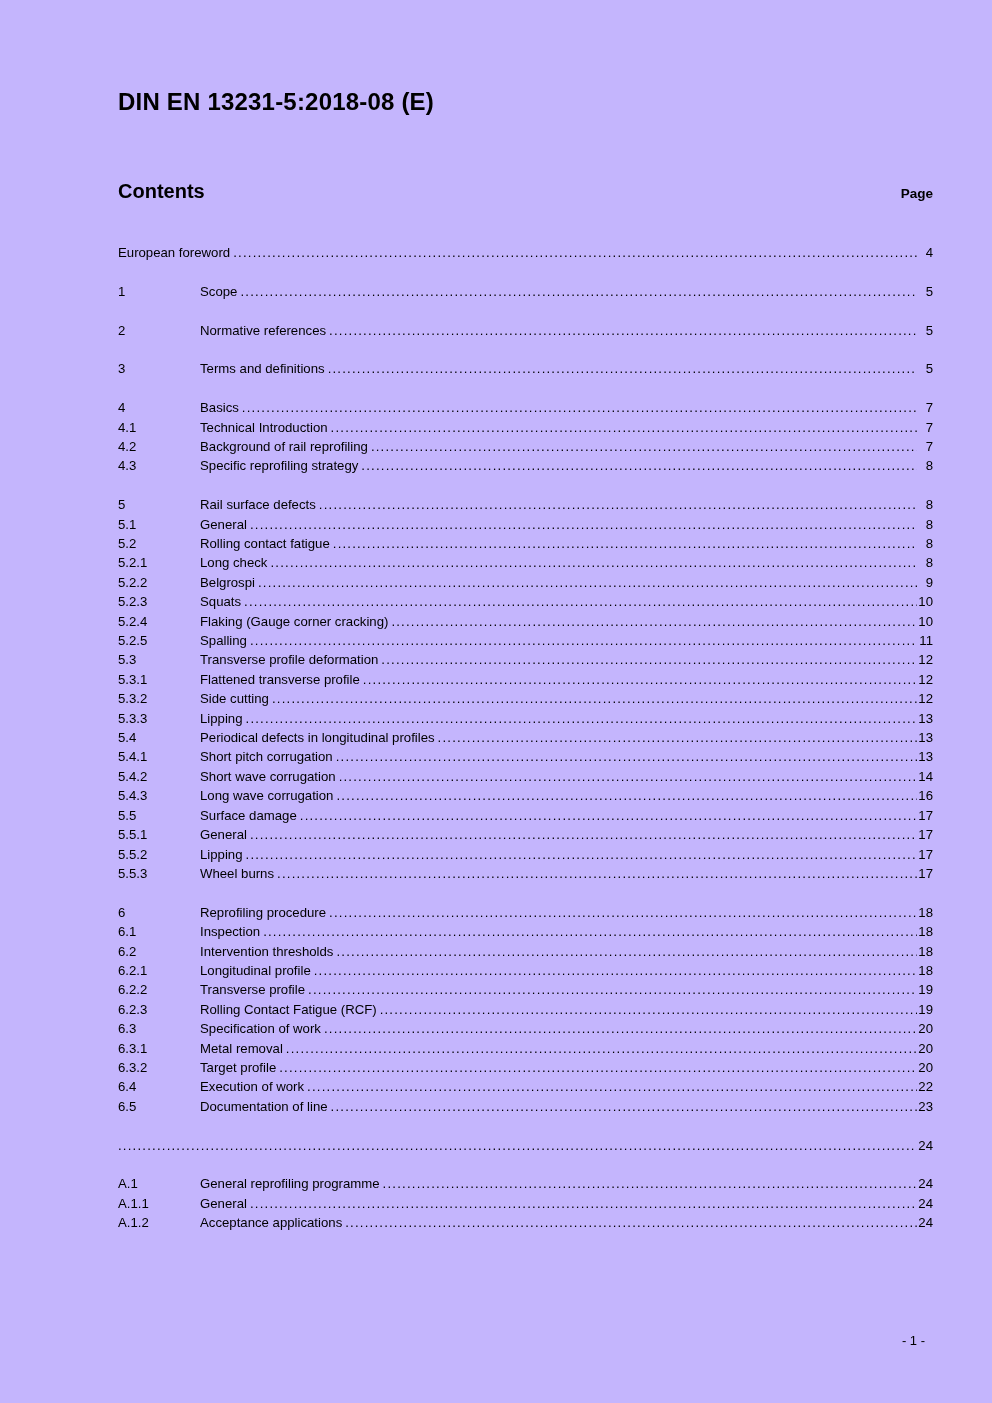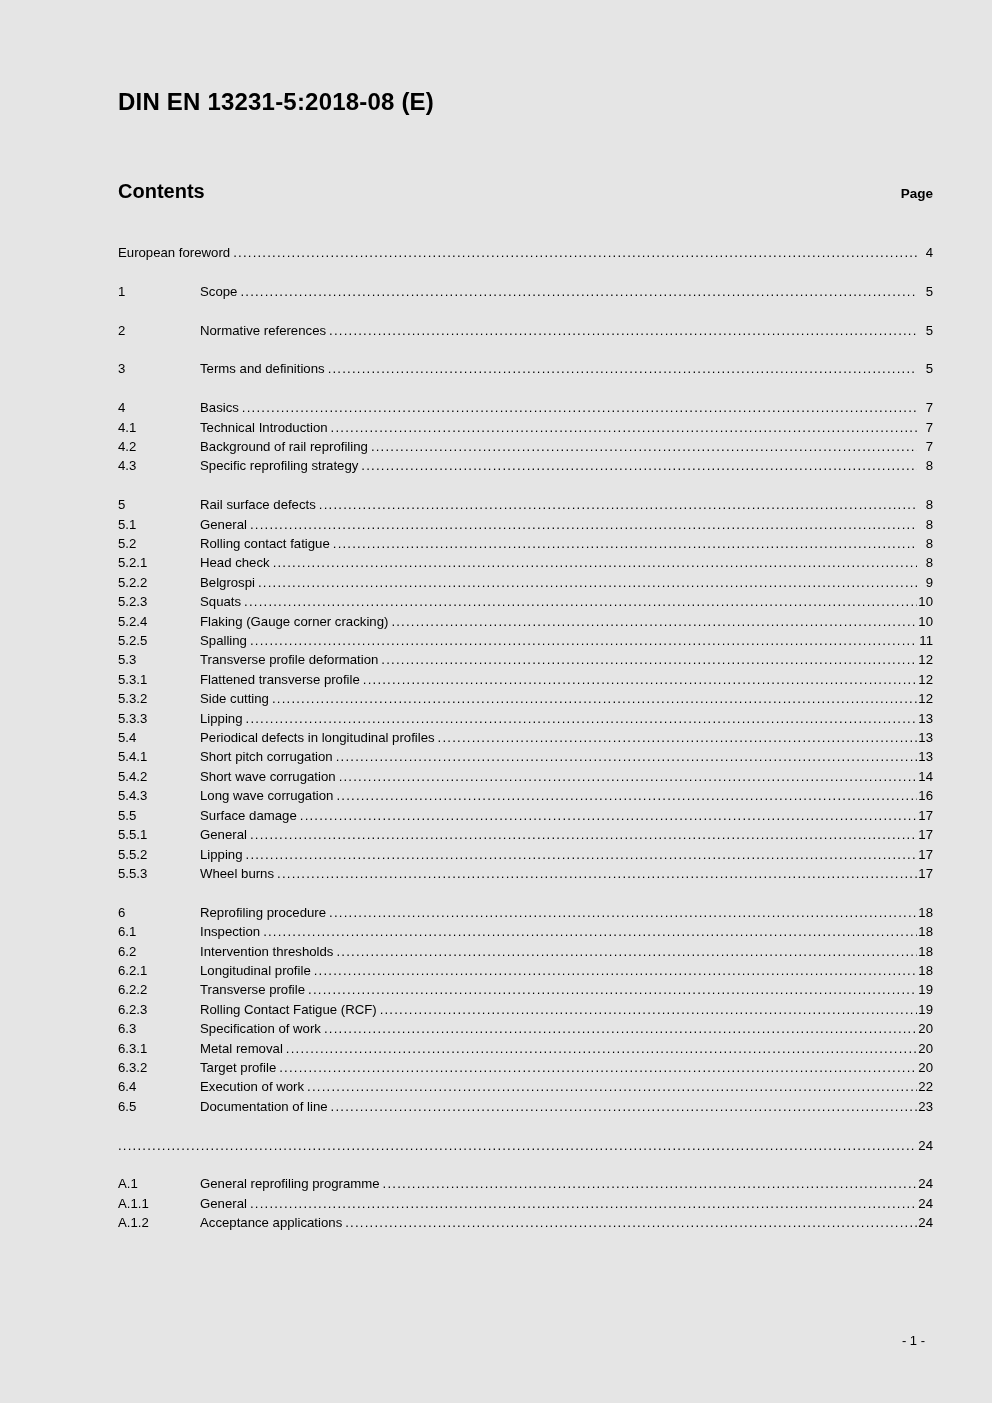--- a/index.html
+++ b/index.html
@@ -9,21 +9,21 @@
     color: #000000;
     width: 992px;
     height: 1403px;
     position: relative;
     overflow: hidden;
   }
   .page {
     position: relative;
     width: 992px;
     height: 1403px;
-    background: #e5e5e5;
+    background: #c4b5fd;
     padding: 88px 59px 0 118px;
   }
   .doc-code {
     font-size: 24px;
     font-weight: bold;
     letter-spacing: 0.2px;
   }
   .subtitle {
     margin-top: 46px;
     font-size: 17px;
@@ -161,21 +161,21 @@
         <span class="toc-page">8</span>
       </div>
       <div class="toc-row">
         <span class="toc-num">5.2</span>
         <span class="toc-label">Rolling contact fatigue</span>
         <span class="toc-dots">....................................................................................................................................................................................................................................................................</span>
         <span class="toc-page">8</span>
       </div>
       <div class="toc-row">
         <span class="toc-num">5.2.1</span>
-        <span class="toc-label">Head check</span>
+        <span class="toc-label">Long check</span>
         <span class="toc-dots">....................................................................................................................................................................................................................................................................</span>
         <span class="toc-page">8</span>
       </div>
       <div class="toc-row">
         <span class="toc-num">5.2.2</span>
         <span class="toc-label">Belgrospi</span>
         <span class="toc-dots">....................................................................................................................................................................................................................................................................</span>
         <span class="toc-page">9</span>
       </div>
       <div class="toc-row">

